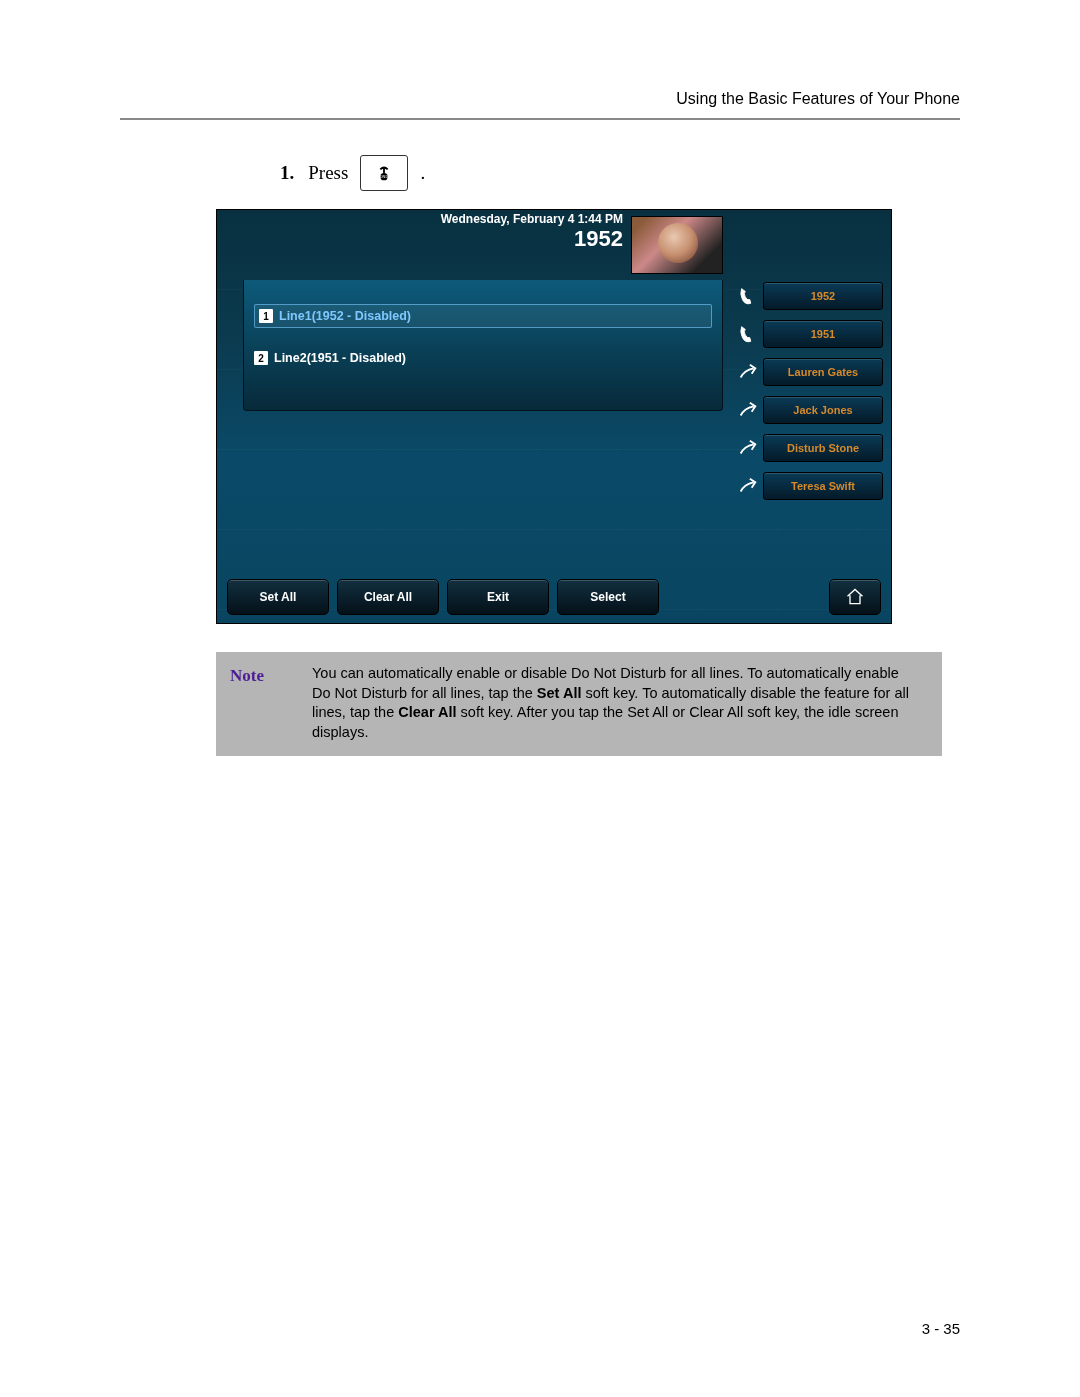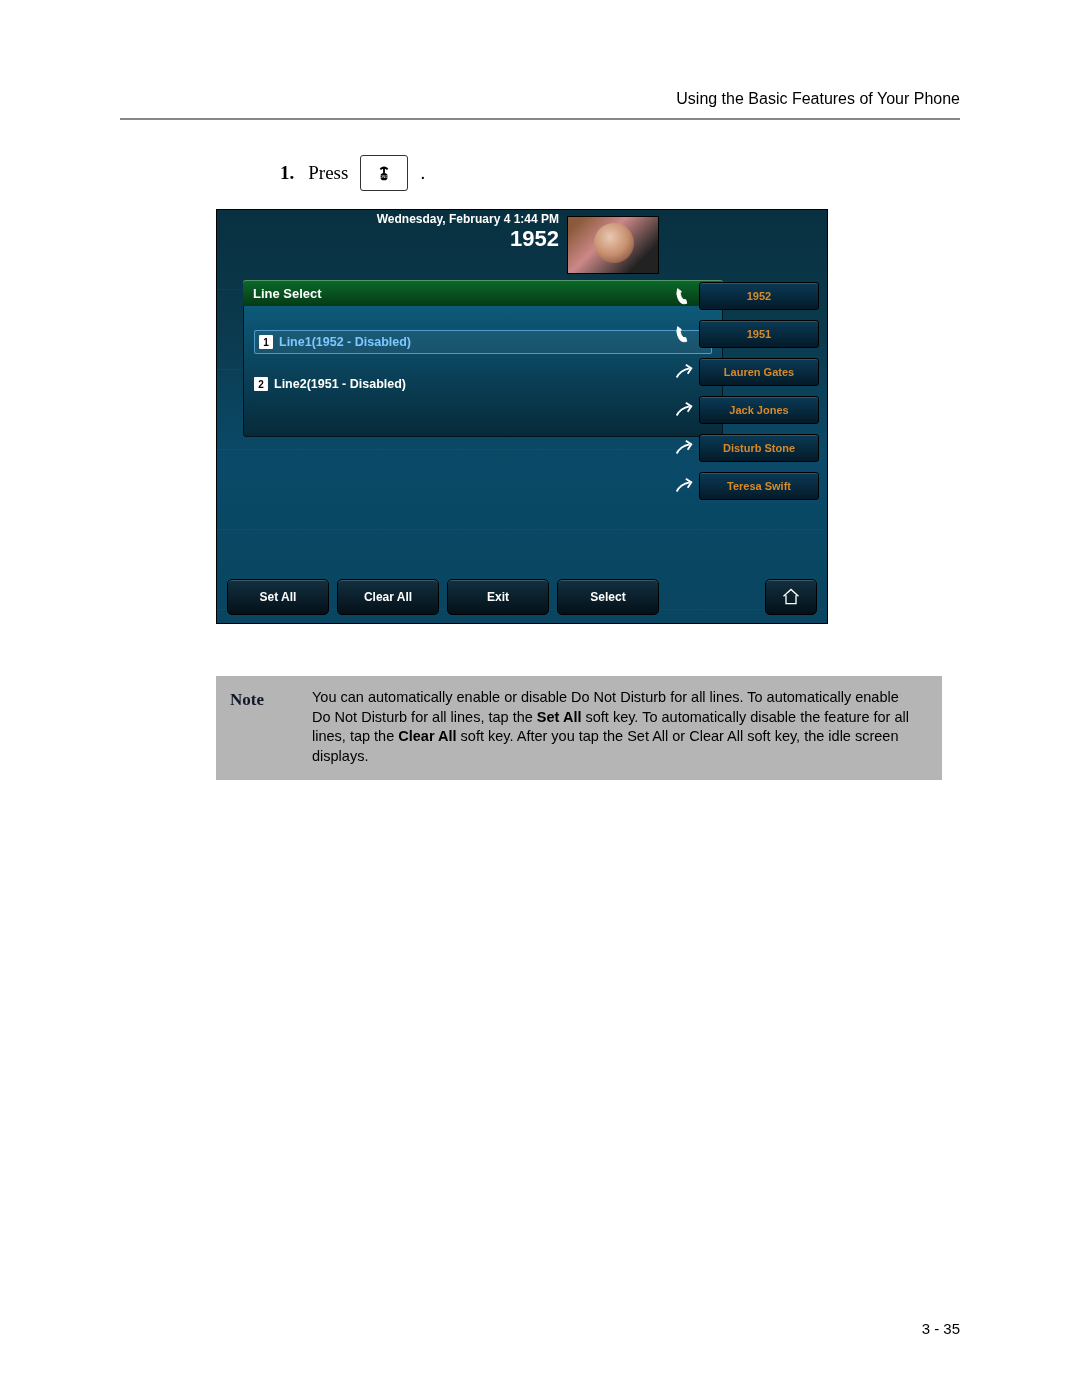--- a/index.html
+++ b/index.html
@@ -10,21 +10,21 @@
     .content { margin-top:75px; margin-left:160px; margin-right:0; }
     .h2 { font-family:Arial,Helvetica,sans-serif; font-weight:bold; font-size:19px; margin-bottom:24px; }
     .step-line { display:flex; align-items:center; gap:8px; margin-bottom:18px; font-size:19px; }
     .step-num { font-weight:bold; margin-left:0; margin-right:6px; }
     .step-word { font-family:Georgia,serif; }
     .dnd-btn { display:inline-flex; align-items:center; justify-content:center; width:48px; height:36px; border:1px solid #333; border-radius:3px; background:#fff; margin:0 4px; }
     .dnd-btn svg { width:22px; height:22px; }
     .subtext { font-size:19px; margin-left:34px; margin-bottom:22px; }
 
     
-    .screenshot { width:612px; height:415px; margin-left:-64px; margin-bottom:52px; position:relative; background:linear-gradient(180deg,#083040 0%, #0b3a4e 30%, #0a4a68 60%, #094560 100%); border:1px solid #000; overflow:hidden; font-family:Arial,Helvetica,sans-serif; }
+    .screenshot { width:676px; height:415px; margin-left:-64px; margin-bottom:28px; position:relative; background:linear-gradient(180deg,#083040 0%, #0b3a4e 30%, #0a4a68 60%, #094560 100%); border:1px solid #000; overflow:hidden; font-family:Arial,Helvetica,sans-serif; }
     .triangles { position:absolute; inset:0; opacity:.10; background-image:
       linear-gradient(60deg, rgba(255,255,255,.4) 1px, transparent 1px),
       linear-gradient(-60deg, rgba(255,255,255,.4) 1px, transparent 1px),
       linear-gradient(0deg, rgba(255,255,255,.25) 1px, transparent 1px);
       background-size:80px 80px; }
     .ss-header { position:absolute; top:2px; right:268px; color:#fff; font-size:12px; font-weight:bold; }
     .ss-ext { position:absolute; top:16px; right:268px; color:#fff; font-size:22px; font-weight:bold; }
     .video-thumb { position:absolute; top:6px; right:168px; width:92px; height:58px; background:linear-gradient(135deg,#8a5a3a 10%,#c88 40%,#222 80%); border:1px solid #000; }
     .video-thumb::after { content:""; position:absolute; top:6px; left:26px; width:40px; height:40px; border-radius:50%; background:radial-gradient(circle at 40% 35%,#e9c8b0 0%,#c79070 50%,#6a3a2a 100%); }
 
@@ -45,21 +45,21 @@
     .rlabel { flex:1; height:100%; background:linear-gradient(180deg,#0a3a56,#041a28); border:1px solid #000; border-radius:3px; color:#d68a2a; font-size:11px; font-weight:bold; display:flex; align-items:center; justify-content:center; box-shadow:inset 0 1px 0 rgba(255,255,255,.15); }
 
     
     .skrow { position:absolute; left:10px; right:10px; bottom:8px; display:flex; align-items:flex-end; }
     .sk { width:102px; height:36px; margin-right:8px; background:linear-gradient(180deg,#123040,#041018); border:1px solid #000; border-radius:5px; color:#fff; font-size:12px; font-weight:bold; display:flex; align-items:center; justify-content:center; box-shadow:inset 0 1px 0 rgba(255,255,255,.2); }
     .home-sk { margin-left:auto; width:52px; height:36px; background:linear-gradient(180deg,#123040,#041018); border:1px solid #000; border-radius:5px; display:flex; align-items:center; justify-content:center; box-shadow:inset 0 1px 0 rgba(255,255,255,.2); }
     .home-sk svg { width:20px; height:20px; stroke:#fff; fill:none; stroke-width:1.6; }
 
     
     .note-box { display:flex; background:#b5b5b5; margin-left:-64px; width:726px; }
-    .note-label { width:92px; padding:14px 0 0 14px; color:#0f172a; font-weight:bold; font-family:Georgia,serif; font-size:17px; }
+    .note-label { width:92px; padding:14px 0 0 14px; color:#4c1d95; font-weight:bold; font-family:Georgia,serif; font-size:17px; }
     .note-text { flex:1; padding:12px 24px 14px 4px; font-family:Arial,Helvetica,sans-serif; font-size:14.5px; line-height:1.35; }
     .note-text b { font-weight:bold; }
     .page-num { position:absolute; bottom:60px; right:120px; font-family:Arial,Helvetica,sans-serif; font-size:15px; }
   </style>
 </head>
 <body>
 
 <div class="page">
   <div class="running-header">Using the Basic Features of Your Phone</div>
   <div class="hr"></div>
@@ -80,21 +80,20 @@
     </div>
 
 
     <div class="screenshot">
       <div class="triangles"></div>
       <div class="ss-header">Wednesday, February 4  1:44 PM</div>
       <div class="ss-ext">1952</div>
       <div class="video-thumb"></div>
 
       <div class="panel">
-        <div class="panel-title-bar">Line Select</div>
         <div class="panel-body">
           <div class="line-row sel">
             <div class="idx-badge">1</div>
             <span class="txt">Line1(1952 - Disabled)</span>
           </div>
           <div class="line-row plain">
             <div class="idx-badge">2</div>
             <span class="txt">Line2(1951 - Disabled)</span>
           </div>
         </div>

